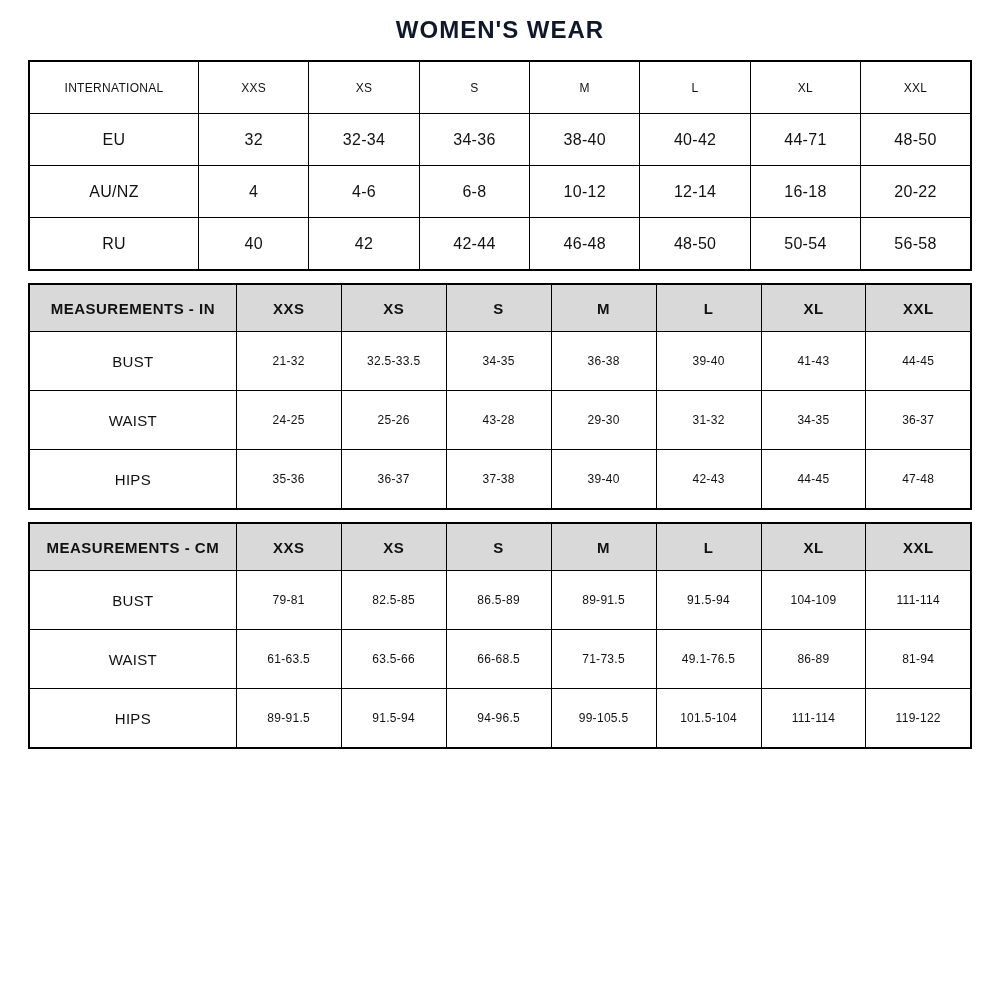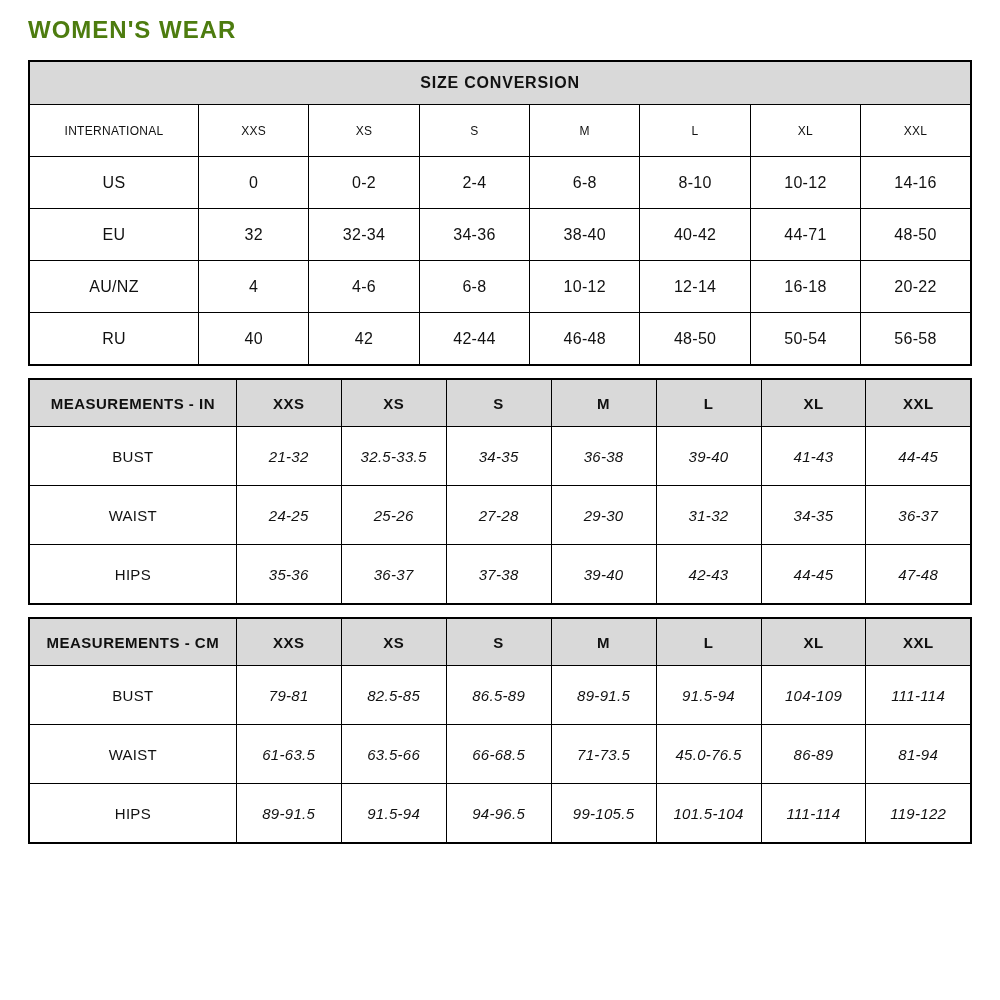--- a/index.html
+++ b/index.html
@@ -12,25 +12,26 @@
     font-family: "Liberation Sans", sans-serif;
     color: #111111;
   }
   .page {
     box-sizing: border-box;
     width: 1000px;
     height: 1000px;
     padding: 10px 28px 0 28px;
   }
   h1.page-title {
+    text-align: center;
     font-size: 24px;
     font-weight: 700;
     letter-spacing: 1px;
     margin: 6px 0 16px 0;
-    color: #4d7c0f;
+    color: #0f172a;
   }
   table {
     width: 100%;
     border-collapse: collapse;
     table-layout: fixed;
     border: 2px solid var(--border-color, #000);
     margin-bottom: 12px;
   }
   th, td {
     border: 1px solid var(--border-color, #000);
@@ -71,61 +72,47 @@
     height: 46px;
     letter-spacing: 0.5px;
   }
   .meas .label-cell {
     font-weight: 400;
     font-size: 15px;
     height: 58px;
   }
   .meas .value-cell {
     font-weight: 400;
-    font-size: 15px;
+    font-size: 12px;
     height: 58px;
-    font-style: italic;
   }
 </style>
 </head>
 <body style="--header-bg: #d9d9d9; --border-color: #000000;">
 
 <div class="page">
   <h1 class="page-title">WOMEN'S WEAR</h1>
 
   <table class="conv">
     <colgroup>
         <col class="c-label">
         <col span="7" class="c-size">
       </colgroup>
   <tbody>
-        <tr>
-          <th class="banner-cell" colspan="8">SIZE CONVERSION</th>
-        </tr>
         <tr>
           <th class="row-header">INTERNATIONAL</th>
           <th class="column-header">XXS</th>
           <th class="column-header">XS</th>
           <th class="column-header">S</th>
           <th class="column-header">M</th>
           <th class="column-header">L</th>
           <th class="column-header">XL</th>
           <th class="column-header">XXL</th>
         </tr>
         <tr>
-          <td class="label-cell">US</td>
-          <td class="value-cell">0</td>
-          <td class="value-cell">0-2</td>
-          <td class="value-cell">2-4</td>
-          <td class="value-cell">6-8</td>
-          <td class="value-cell">8-10</td>
-          <td class="value-cell">10-12</td>
-          <td class="value-cell">14-16</td>
-        </tr>
-        <tr>
           <td class="label-cell">EU</td>
           <td class="value-cell">32</td>
           <td class="value-cell">32-34</td>
           <td class="value-cell">34-36</td>
           <td class="value-cell">38-40</td>
           <td class="value-cell">40-42</td>
           <td class="value-cell">44-71</td>
           <td class="value-cell">48-50</td>
         </tr>
         <tr>
@@ -174,21 +161,21 @@
           <td class="value-cell">34-35</td>
           <td class="value-cell">36-38</td>
           <td class="value-cell">39-40</td>
           <td class="value-cell">41-43</td>
           <td class="value-cell">44-45</td>
         </tr>
         <tr>
           <td class="label-cell">WAIST</td>
           <td class="value-cell">24-25</td>
           <td class="value-cell">25-26</td>
-          <td class="value-cell">27-28</td>
+          <td class="value-cell">43-28</td>
           <td class="value-cell">29-30</td>
           <td class="value-cell">31-32</td>
           <td class="value-cell">34-35</td>
           <td class="value-cell">36-37</td>
         </tr>
         <tr>
           <td class="label-cell">HIPS</td>
           <td class="value-cell">35-36</td>
           <td class="value-cell">36-37</td>
           <td class="value-cell">37-38</td>
@@ -225,21 +212,21 @@
           <td class="value-cell">91.5-94</td>
           <td class="value-cell">104-109</td>
           <td class="value-cell">111-114</td>
         </tr>
         <tr>
           <td class="label-cell">WAIST</td>
           <td class="value-cell">61-63.5</td>
           <td class="value-cell">63.5-66</td>
           <td class="value-cell">66-68.5</td>
           <td class="value-cell">71-73.5</td>
-          <td class="value-cell">45.0-76.5</td>
+          <td class="value-cell">49.1-76.5</td>
           <td class="value-cell">86-89</td>
           <td class="value-cell">81-94</td>
         </tr>
         <tr>
           <td class="label-cell">HIPS</td>
           <td class="value-cell">89-91.5</td>
           <td class="value-cell">91.5-94</td>
           <td class="value-cell">94-96.5</td>
           <td class="value-cell">99-105.5</td>
           <td class="value-cell">101.5-104</td>

